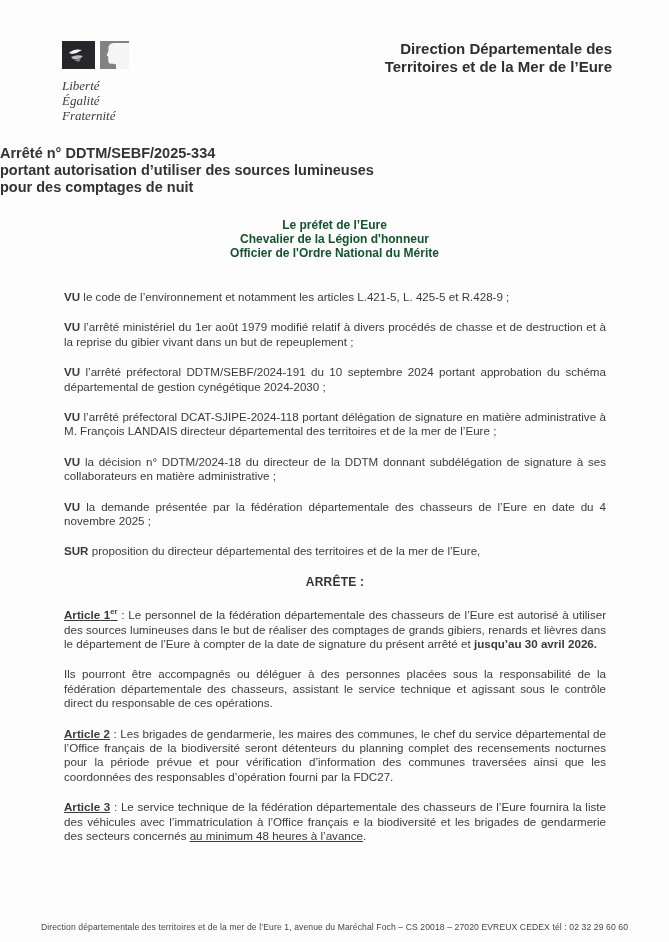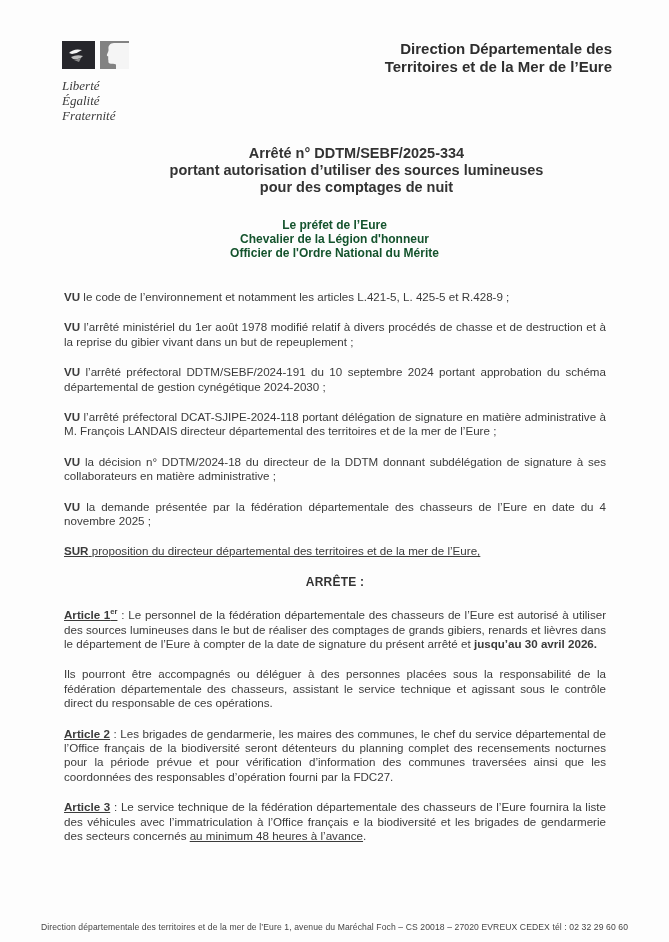--- a/index.html
+++ b/index.html
@@ -17,28 +17,28 @@
   .header { position:relative; padding:40px 55px 0 62px; }
   .header-left { display:inline-block; vertical-align:top; }
   .logo-blocks { display:block; }
   .brand { margin-top:6px; font-weight:bold; font-size:21px; line-height:26px; color:#2e2e2e; letter-spacing:0.5px; }
   .motto { margin-top:8px; font-family:"Liberation Serif", serif; font-style:italic; font-size:13px; line-height:15px; color:#3b3b3b; }
   .header-right {
     position:absolute; top:40px; right:57px;
     text-align:right; font-weight:bold; font-size:15px; line-height:18px; color:#2e2e2e; width:320px;
   }
   
-  .title-block { margin-top:22px; text-align:center; font-weight:bold; font-size:14.5px; line-height:17px; color:#333;padding-left:44px; }
+  .title-block { margin-top:22px; font-weight:bold; font-size:14.5px; line-height:17px; color:#333; }
   .issuer-block { margin-top:22px; text-align:center; font-weight:bold; font-size:12px; line-height:14px; color:#14532d; }
   
   .body { margin:30px 47px 0 48px; font-size:11.6px; line-height:14.4px; text-align:justify; color:#3b3b3b; }
   .body p { margin:16px; }
   .lead { font-weight:bold; }
   .considerant-group { margin-top:15px; }
-  .sur-para { margin-top:26px; text-align:left;text-decoration:underline; }
+  .sur-para { margin-top:26px; text-align:left; }
   .arrete-heading { margin-top:26px; text-align:center; font-weight:bold; font-size:12px; letter-spacing:0.2px; color:#333; }
   .article-para { margin-top:15px; }
   .article-label { font-weight:bold; text-decoration:underline; }
   .article-label sup { font-size:7.5px; }
   .bold-run { font-weight:bold; }
   .underline-run { text-decoration:underline; }
   
   .footer {
     position:absolute; left:0; right:0; bottom:10px;
     text-align:center; font-size:8.6px; color:#454545; letter-spacing:0.1px;
@@ -80,21 +80,21 @@
   <div class="issuer-block">
     <div>Le préfet de l’Eure</div>
     <div>Chevalier de la Légion d'honneur</div>
     <div>Officier de l'Ordre National du Mérite</div>
   </div>
 
   <div class="body">
 
     <div class="visa-group">
       <p><span class="lead">VU</span> <span>le code de l’environnement et notamment les articles L.421-5, L. 425-5 et R.428-9 ;</span></p>
-      <p><span class="lead">VU</span> <span>l’arrêté ministériel du 1er août 1978 modifié relatif à divers procédés de chasse et de destruction et à la reprise du gibier vivant dans un but de repeuplement ;</span></p>
+      <p><span class="lead">VU</span> <span>l’arrêté ministériel du 1er août 1979 modifié relatif à divers procédés de chasse et de destruction et à la reprise du gibier vivant dans un but de repeuplement ;</span></p>
       <p><span class="lead">VU</span> <span>l’arrêté préfectoral DDTM/SEBF/2024-191 du 10 septembre 2024 portant approbation du schéma départemental de gestion cynégétique 2024-2030 ;</span></p>
       <p><span class="lead">VU</span> <span>l’arrêté préfectoral DCAT-SJIPE-2024-118 portant délégation de signature en matière administrative à M. François LANDAIS directeur départemental des territoires et de la mer de l’Eure ;</span></p>
       <p><span class="lead">VU</span> <span>la décision n° DDTM/2024-18 du directeur de la DDTM donnant subdélégation de signature à ses collaborateurs en matière administrative ;</span></p>
       <p><span class="lead">VU</span> <span>la demande présentée par la fédération départementale des chasseurs de l’Eure en date du 4 novembre 2025 ;</span></p>
     </div>
 
     <div class="considerant-group">
     </div>
 
     <p class="sur-para"><span class="lead">SUR</span> <span>proposition du  directeur départemental des territoires et de la mer de l’Eure,</span></p>

